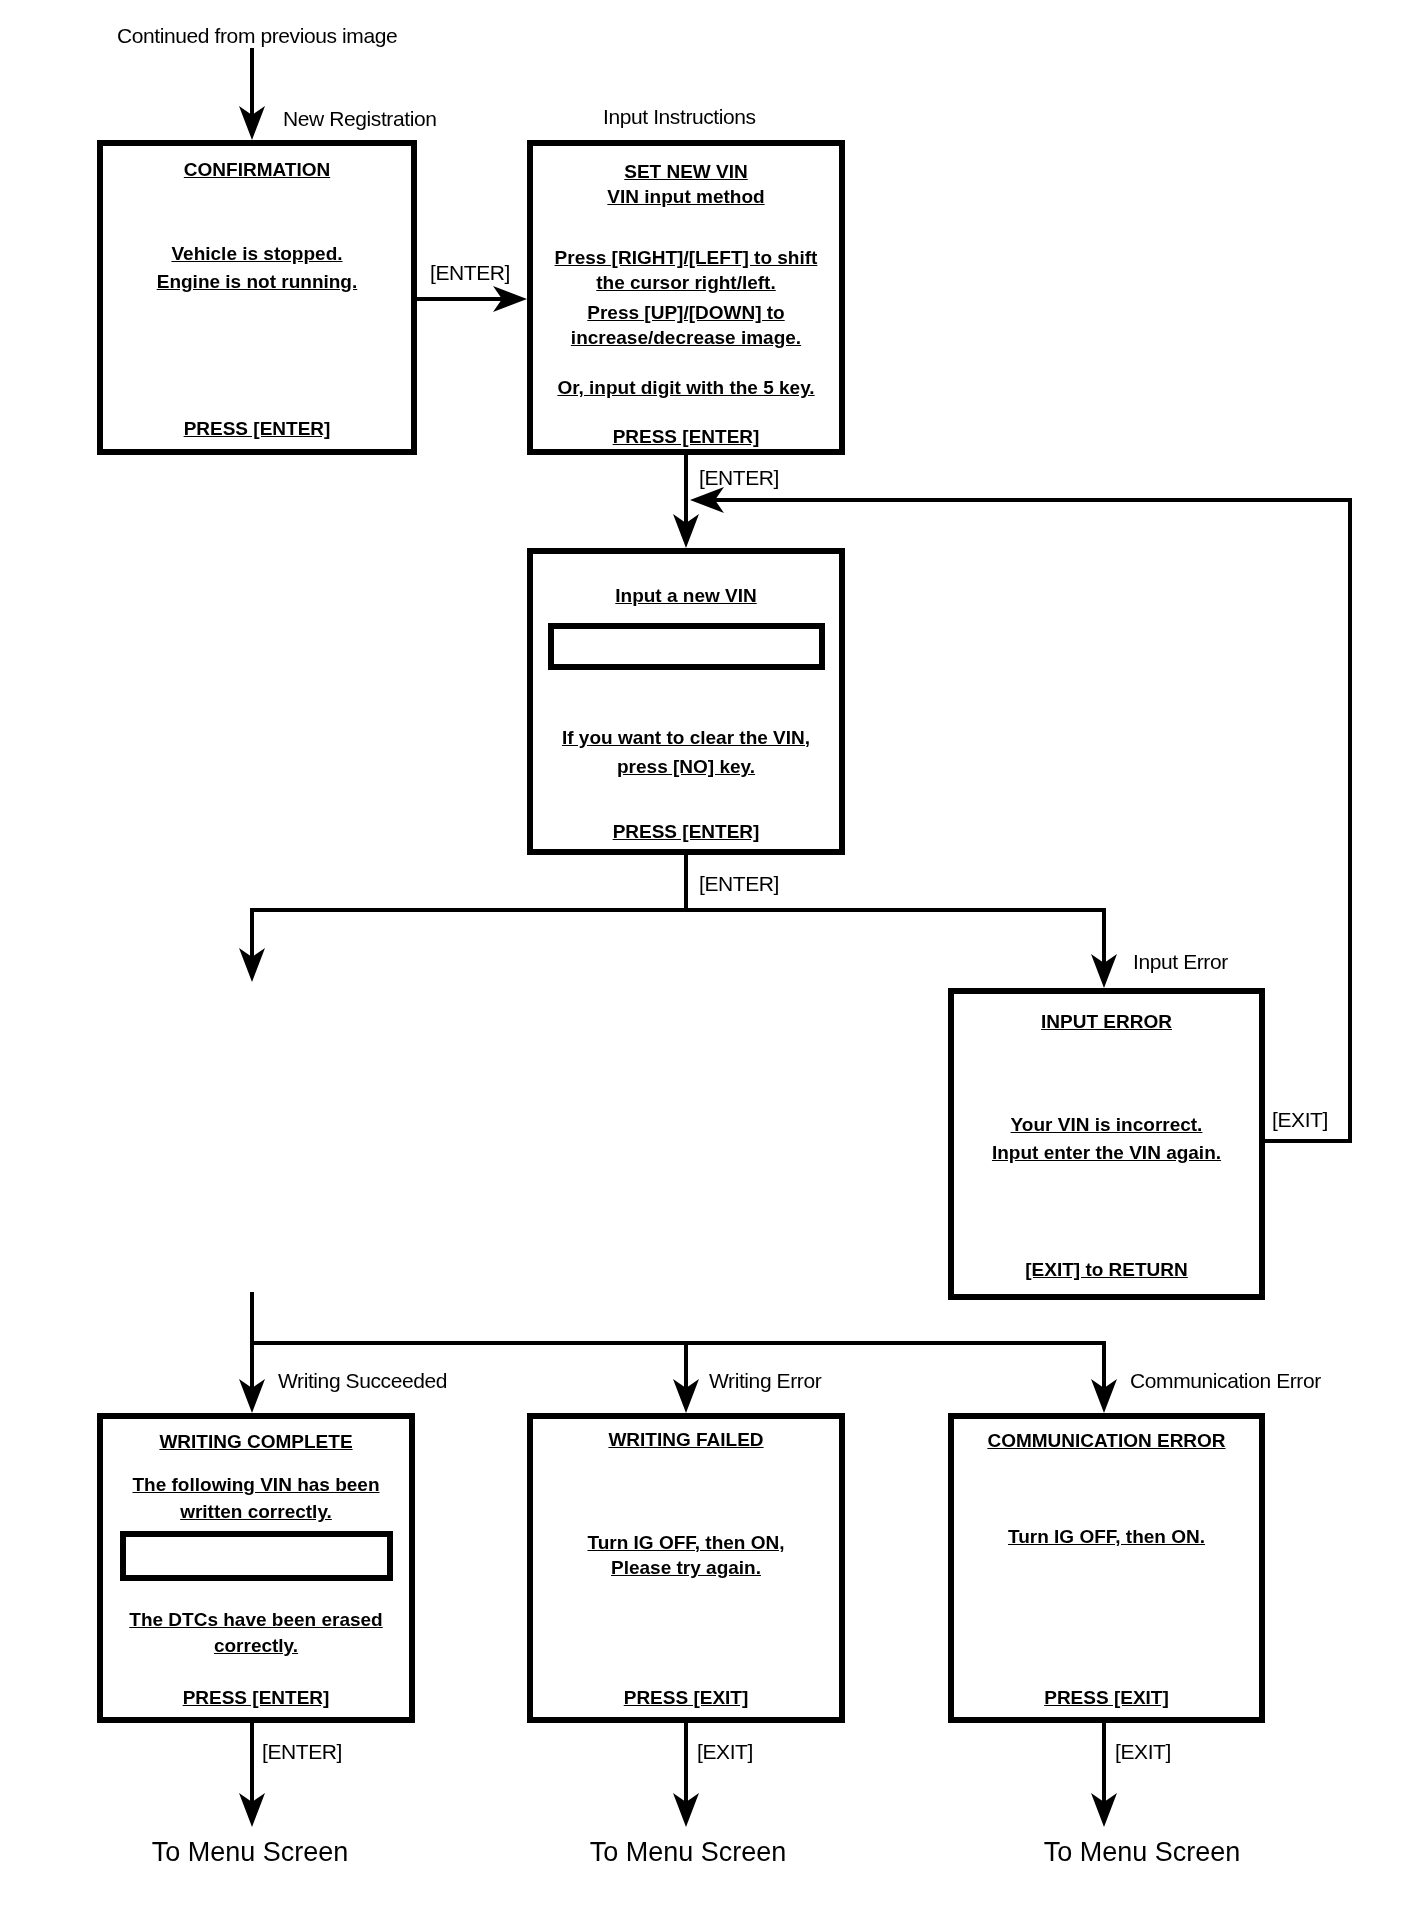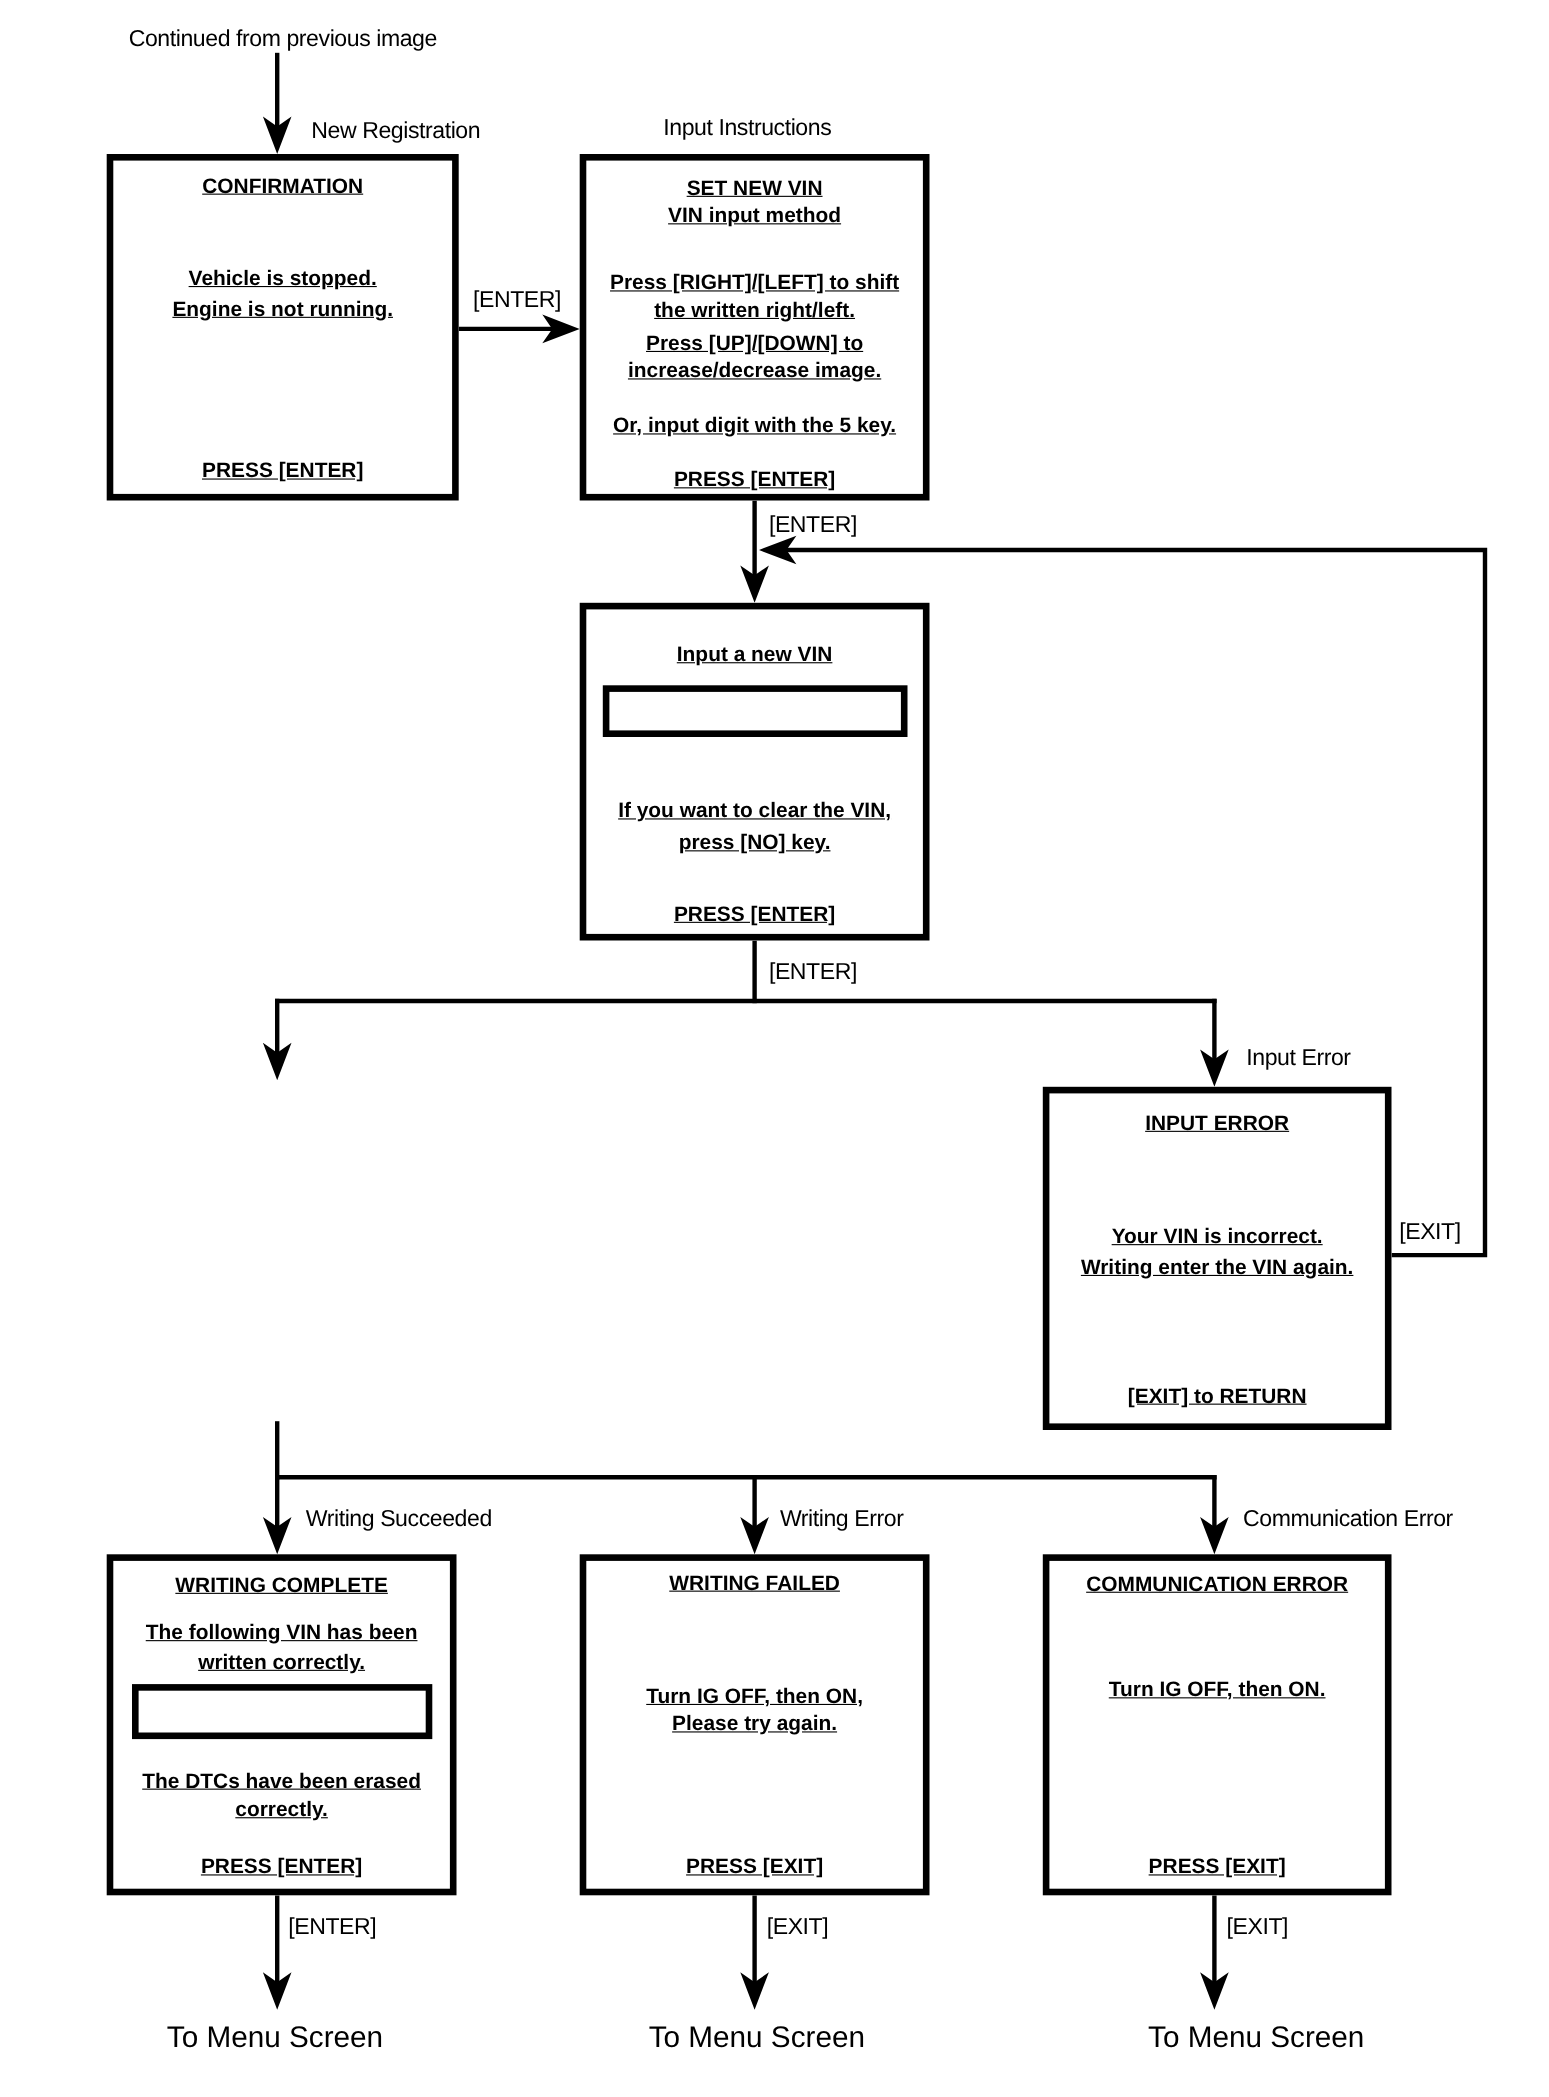--- a/index.html
+++ b/index.html
@@ -94,40 +94,40 @@
     <div class="bline" style="top:13px">CONFIRMATION</div>
     <div class="bline" style="top:97px">Vehicle is stopped.</div>
     <div class="bline" style="top:125px">Engine is not running.</div>
     <div class="bline" style="top:272px">PRESS [ENTER]</div>
   </div>
 
   <div class="node" style="left:527px;top:140px;width:318px;height:315px">
     <div class="bline" style="top:15px">SET NEW VIN</div>
     <div class="bline" style="top:40px">VIN input method</div>
     <div class="bline" style="top:101px">Press [RIGHT]/[LEFT] to shift</div>
-    <div class="bline" style="top:126px">the written right/left.</div>
+    <div class="bline" style="top:126px">the cursor right/left.</div>
     <div class="bline" style="top:156px">Press [UP]/[DOWN] to</div>
     <div class="bline" style="top:181px">increase/decrease image.</div>
     <div class="bline" style="top:231px">Or, input digit with the 5 key.</div>
     <div class="bline" style="top:280px">PRESS [ENTER]</div>
   </div>
 
   <div class="node" style="left:527px;top:548px;width:318px;height:307px">
     <div class="bline" style="top:31px">Input a new VIN</div>
     <div class="vin-box" style="left:15px;top:69px;width:277px;height:47px"></div>
     <div class="bline" style="top:173px">If you want to clear the VIN,</div>
     <div class="bline" style="top:202px">press [NO] key.</div>
     <div class="bline" style="top:267px">PRESS [ENTER]</div>
   </div>
 
 
   <div class="node" style="left:948px;top:988px;width:317px;height:312px">
     <div class="bline" style="top:17px">INPUT ERROR</div>
     <div class="bline" style="top:120px">Your VIN is incorrect.</div>
-    <div class="bline" style="top:148px">Writing enter the VIN again.</div>
+    <div class="bline" style="top:148px">Input enter the VIN again.</div>
     <div class="bline" style="top:265px">[EXIT] to RETURN</div>
   </div>
 
   <div class="node" style="left:97px;top:1413px;width:318px;height:310px">
     <div class="bline" style="top:12px">WRITING COMPLETE</div>
     <div class="bline" style="top:55px">The following VIN has been</div>
     <div class="bline" style="top:82px">written correctly.</div>
     <div class="vin-box" style="left:17px;top:112px;width:273px;height:50px"></div>
     <div class="bline" style="top:190px">The DTCs have been erased</div>
     <div class="bline" style="top:216px">correctly.</div>

